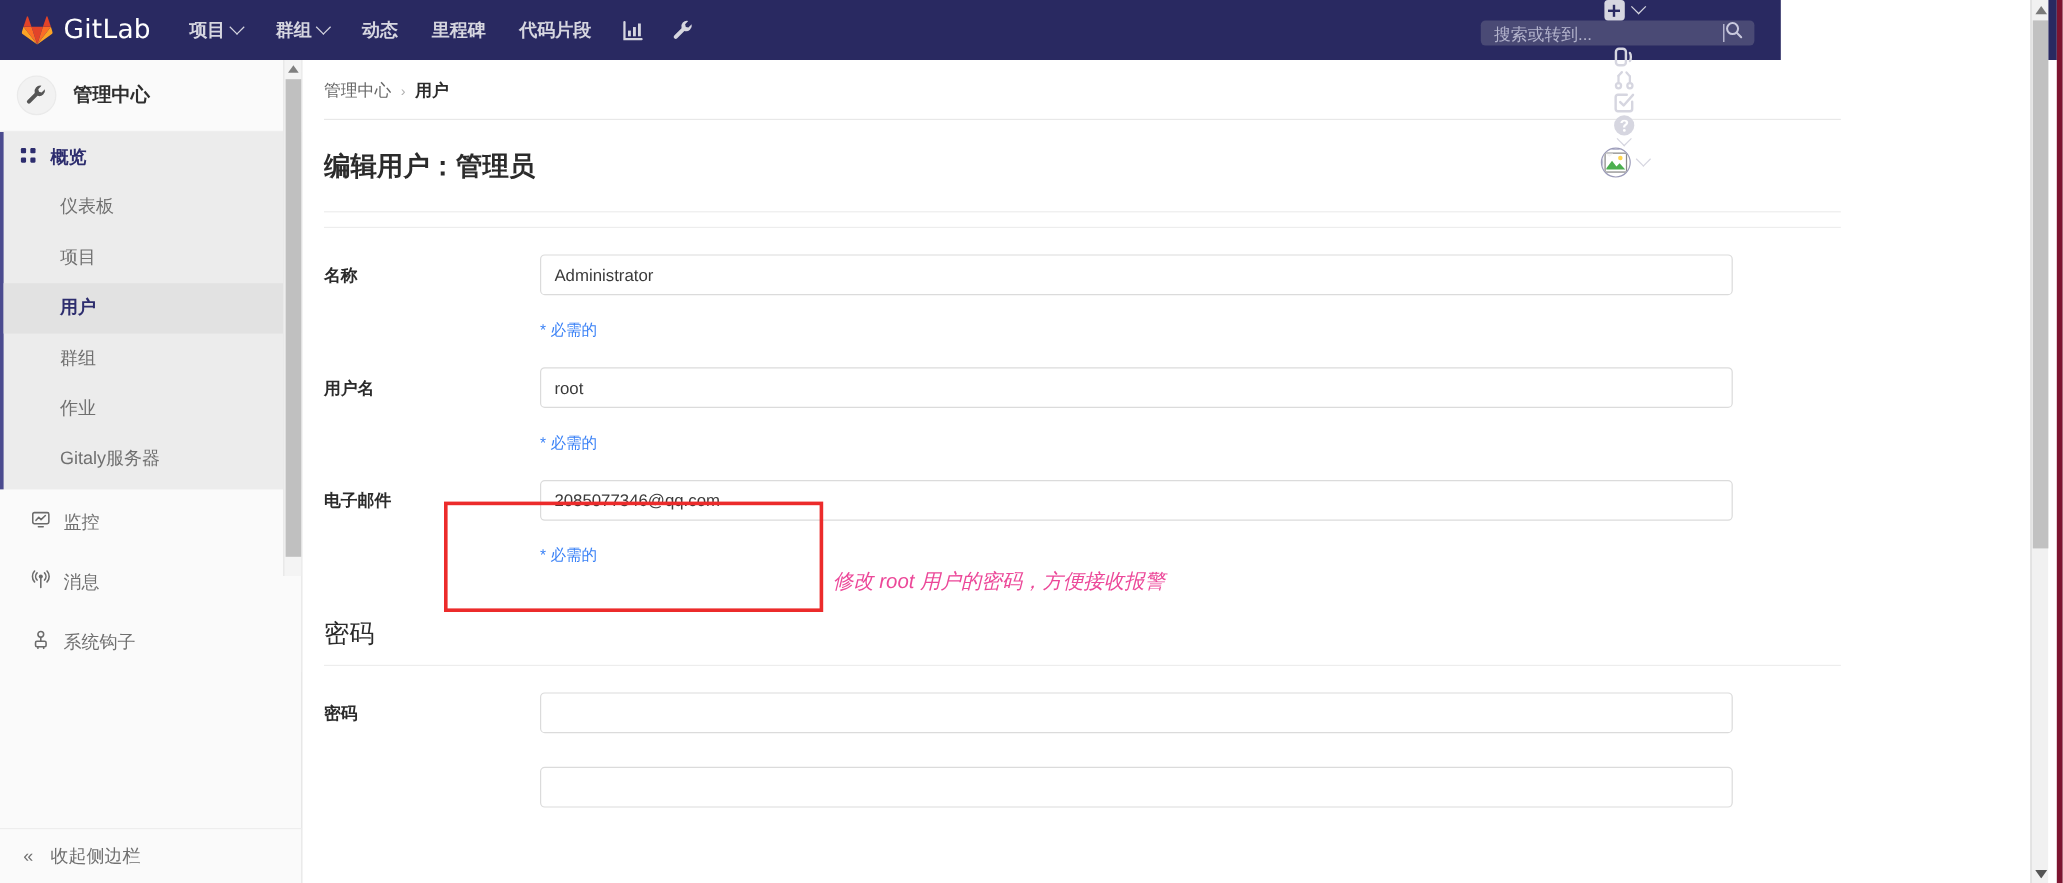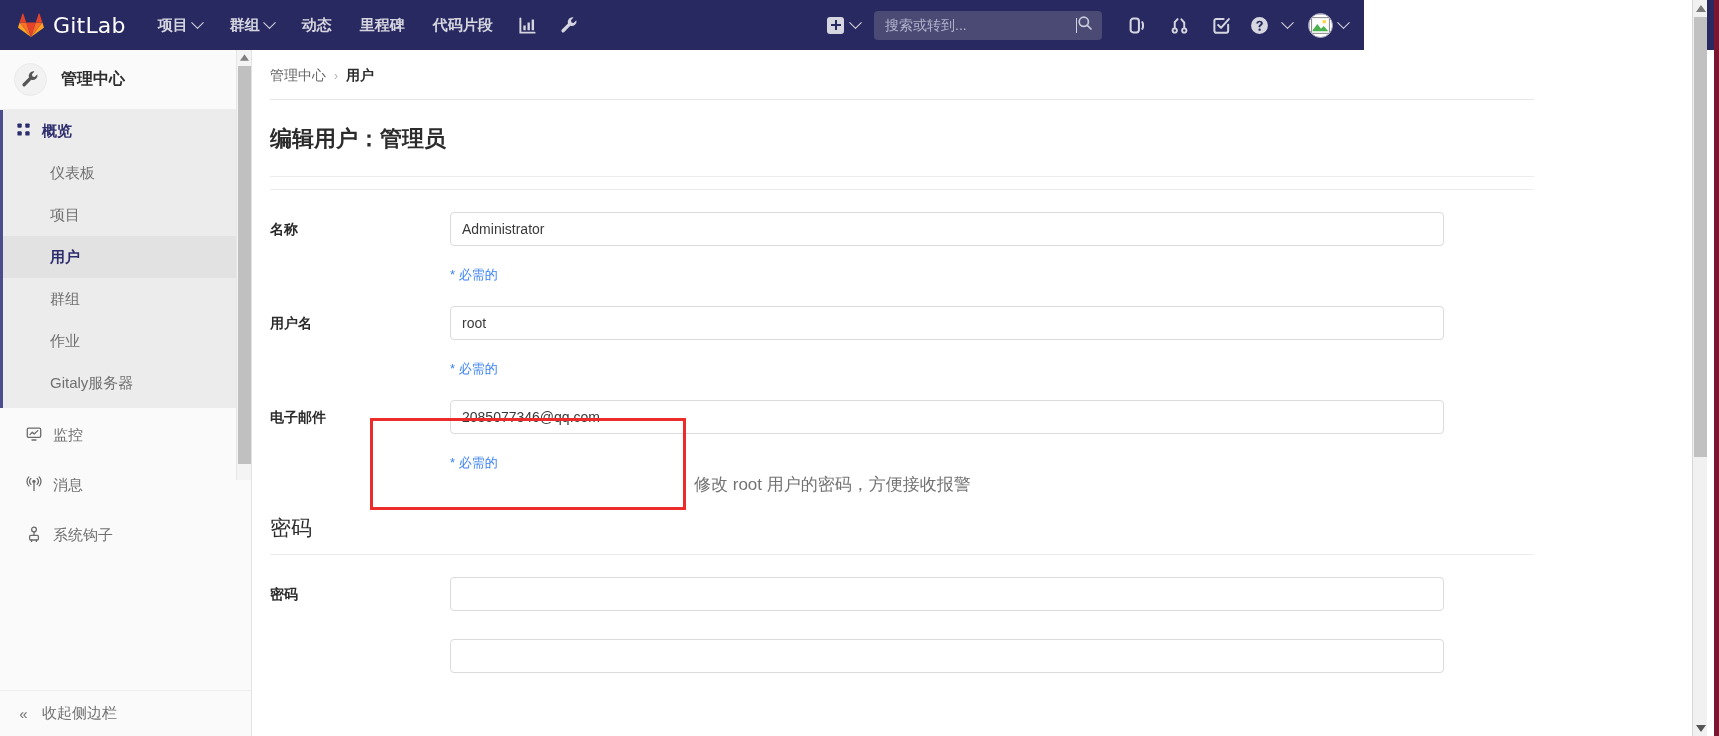--- a/index.html
+++ b/index.html
@@ -7,21 +7,21 @@
     width: 1719px; height: 736px;
     overflow: hidden;
     background: #fff;
     font-family: "Liberation Sans", "DejaVu Sans", sans-serif;
   }
   .app { position: relative; width: 1719px; height: 736px; overflow: hidden; }
 
   
   .navbar {
     position: absolute; top: 0; left: 0;
-    width: 1364px; height: 50px;
+    width: 1484px; height: 50px;
     background: #292961;
     display: flex; align-items: flex-start;
     z-index: 30;
   }
   .nav-logo {
     display: flex; align-items: center; gap: 9px;
     padding: 0 18px 0 18px;
     height: 50px;
   }
   .fox { width: 26px; height: 25px; display: block; }
@@ -42,20 +42,21 @@
     border-bottom: 1.6px solid currentColor;
     transform: rotate(45deg) translate(-2px,-2px);
   }
   .nav-icon-btn {
     display: flex; align-items: center; justify-content: center;
     width: 42px; height: 50px; color: #d6d6e0; cursor: pointer;
   }
   .nav-right {
     margin-left: auto; display: flex; align-items: center; height: 50px;
     padding-right: 8px;
+    flex-direction: column;
   }
   .plus-box {
     display: flex; align-items: center; gap: 7px;
     color: #d6d6e0; padding: 0 10px; cursor: pointer;
   }
   .plus-sq {
     width: 17px; height: 17px; border-radius: 3px;
     background: #d6d6e0; position: relative;
   }
   .plus-sq:before, .plus-sq:after {
@@ -214,22 +215,23 @@
     position: absolute;
     left: 370px; top: 418px;
     width: 316px; height: 92px;
     border: 3px solid #ec2b2b;
     z-index: 12;
     pointer-events: none;
   }
   .anno-text {
     position: absolute;
     left: 694px; top: 473px;
-    font-size: 17px; color: #737373; white-space: nowrap;
+    font-size: 17px; color: #ec4899; white-space: nowrap;
     z-index: 12;
+    font-style: italic;
   }
 
   
   .page-scroll {
     position: absolute; top: 0; right: 12px; width: 15px; height: 736px;
     background: #f1f1f1; border-left: 1px solid #d7d7d7;
   }
   .ps-arrow { width: 15px; height: 16px; display: flex; align-items: center; justify-content: center; }
   .ps-thumb {
     position: absolute; top: 17px; left: 1px;

